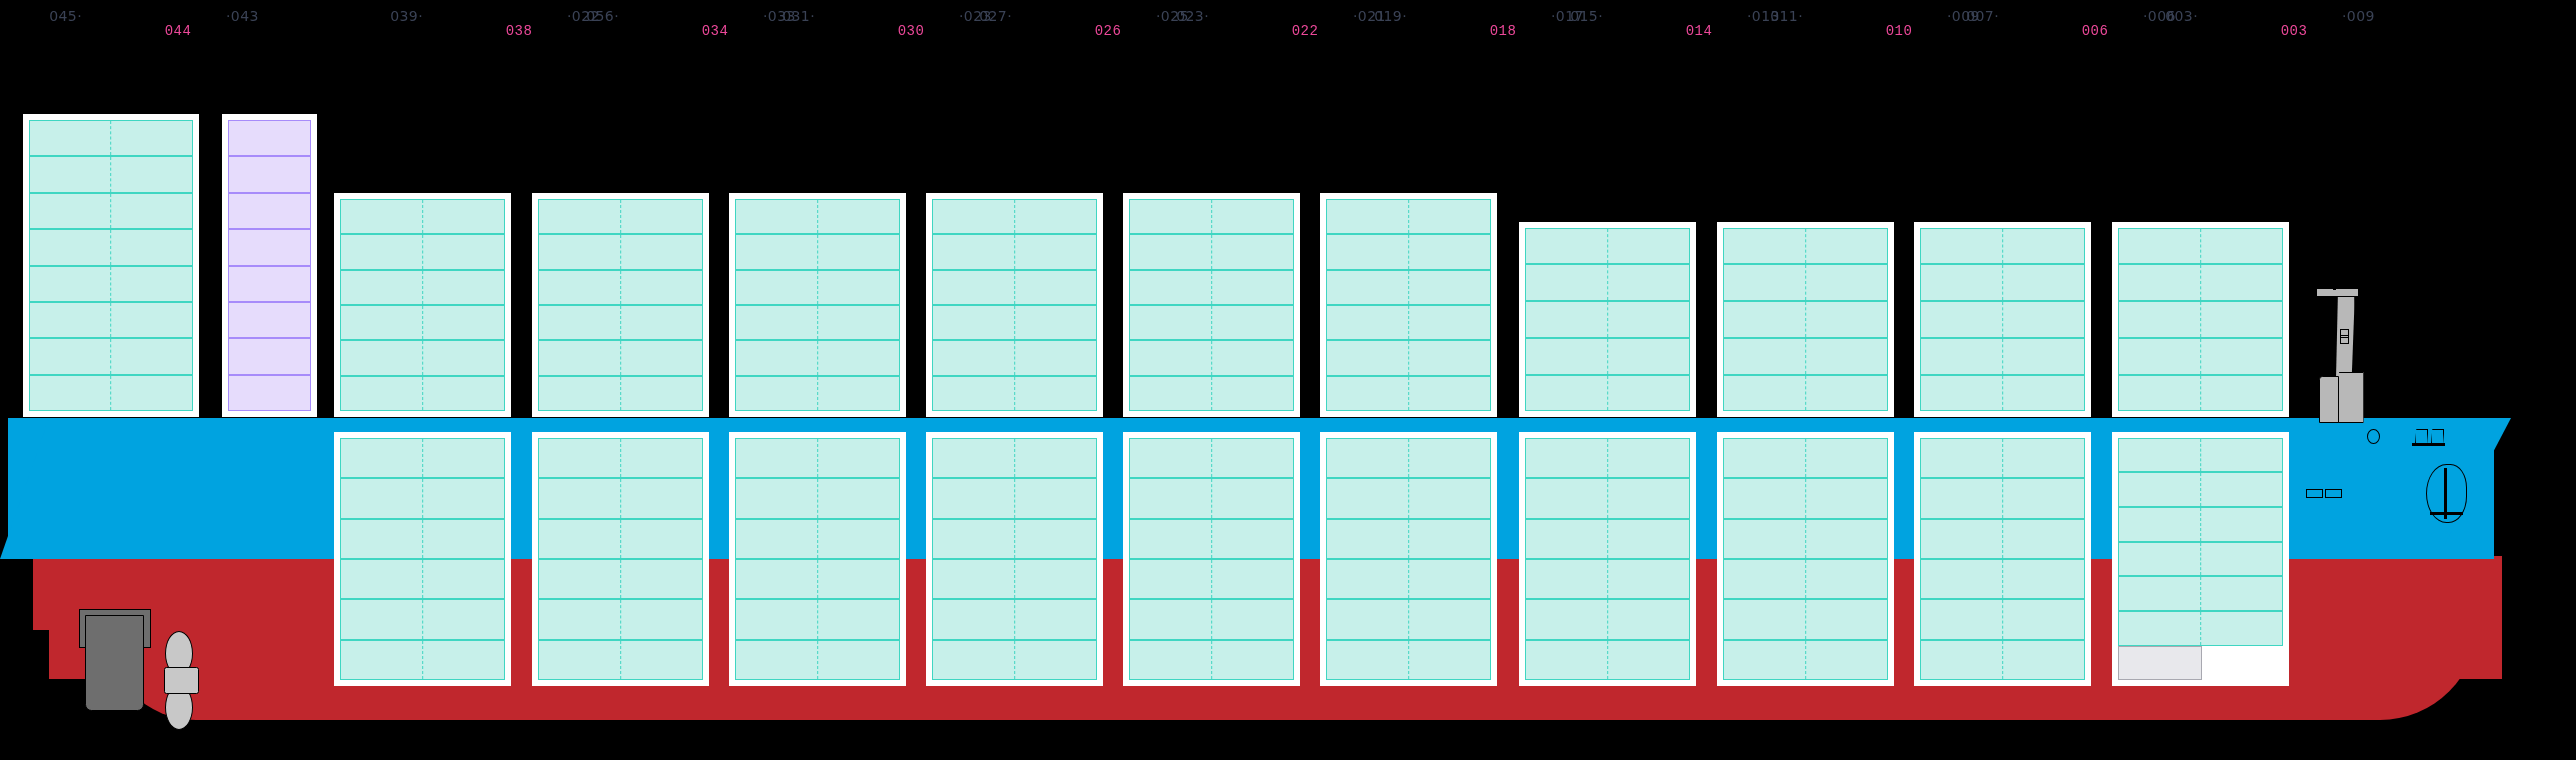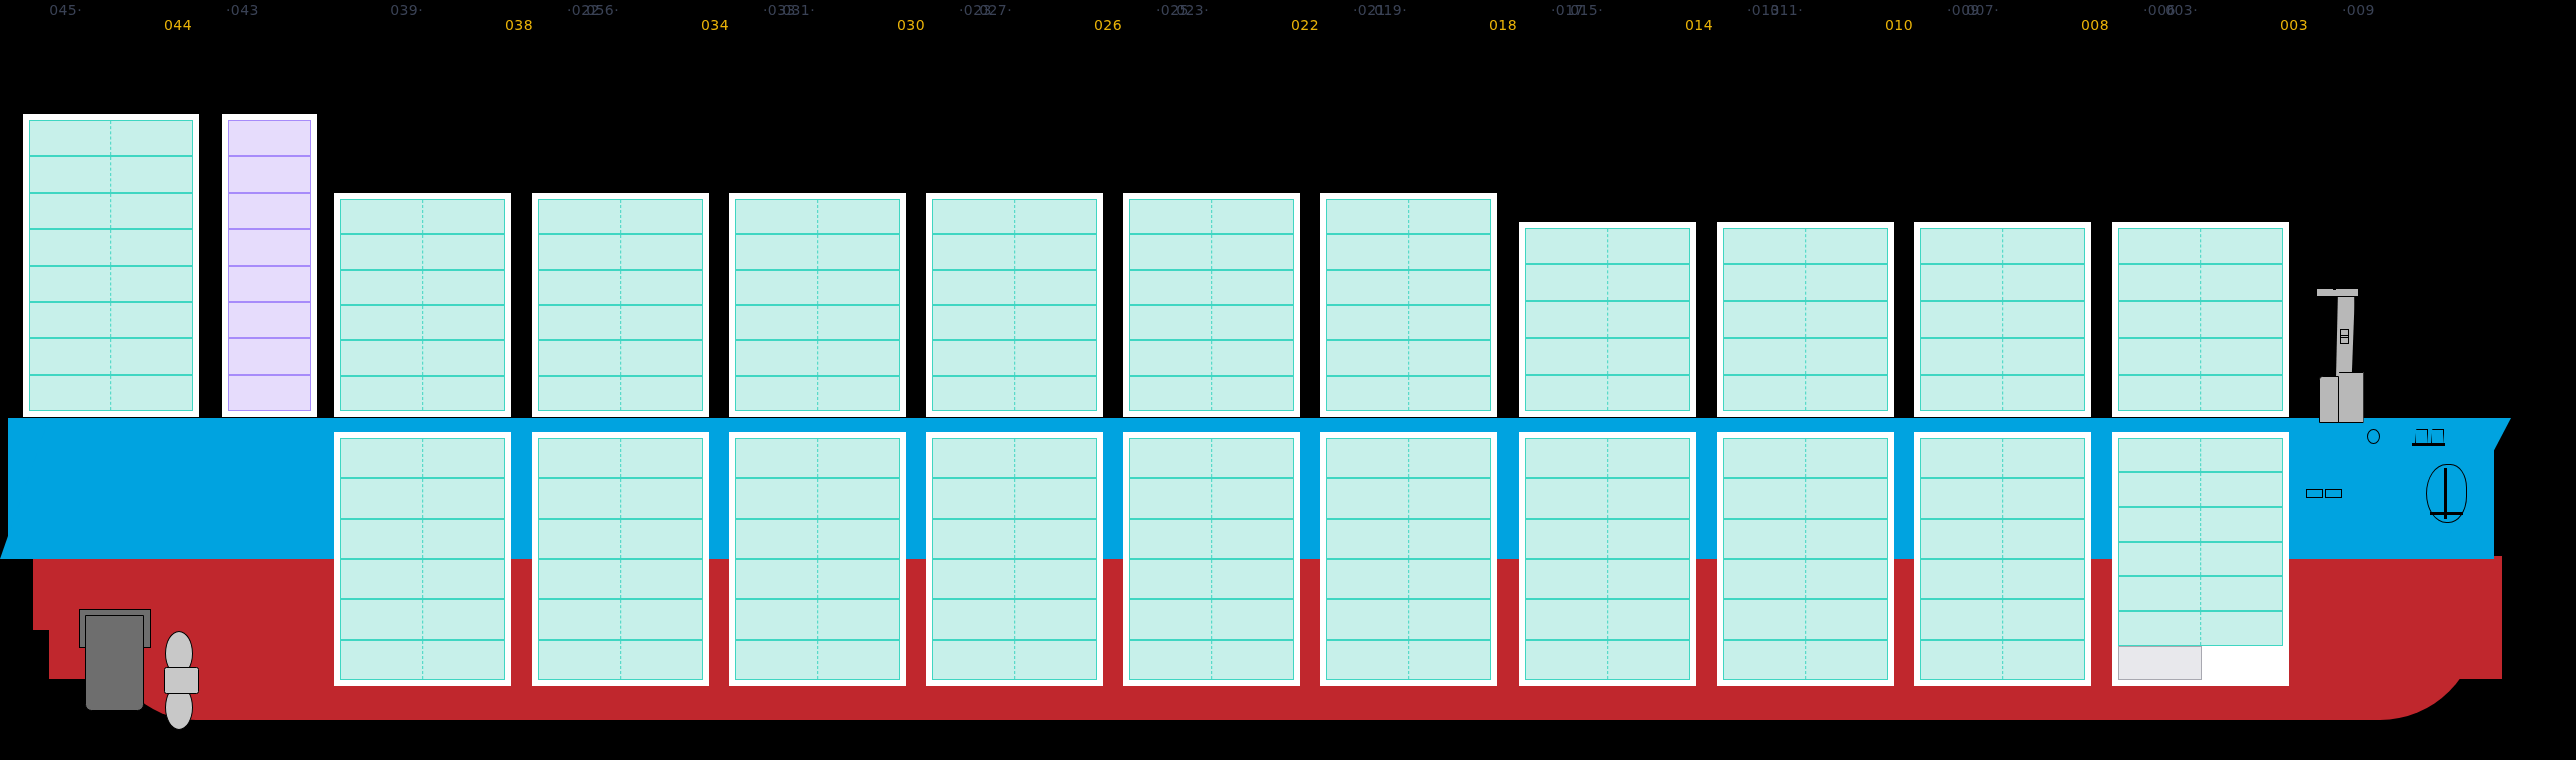--- a/index.html
+++ b/index.html
@@ -2,27 +2,27 @@
 <html style="font-size:13px"><head>
 <meta charset="utf-8">
 <style>
   html,body{margin:0;padding:0;background:#000;}
   body{width:2576px;height:761px;overflow:hidden;
        font-family:"DejaVu Sans","Liberation Sans",sans-serif;}
 
   #stage{position:relative;width:2576px;height:761px;background:#000;}
 
   
-  .bay-labels{position:absolute;left:0;top:0;width:2576px;height:41px;}
+  .bay-labels{position:absolute;left:0;top:6px;width:2576px;height:41px;}
   .bay-group{position:absolute;top:0;width:0;height:38px;}
   .bay-lbl{position:absolute;white-space:nowrap;font-size:14px;
            color:#3a4255;letter-spacing:0.4px;}
   .bay-odd-l{top:1.6px;transform:translateX(-100%);}
   .bay-odd-r{top:1.6px;}
-  .bay-even{top:17px;transform:translateX(-50%);color:#eab308;}
+  .bay-even{top:17px;transform:translateX(-50%);color:#ec4899;font-family:Liberation Mono, monospace;}
 
   
   .hull-red{position:absolute;background:#c0272d;}
   .hull-blue{position:absolute;background:#00a3e0;}
 
   
   .block{position:absolute;background:#ffffff;box-sizing:border-box;}
   .grid{position:absolute;left:0;right:0;top:0;bottom:0;
         display:flex;flex-direction:column;}
   .grow{display:flex;flex:1 1 0;min-height:0;}
@@ -91,21 +91,21 @@
         <span class="bay-lbl bay-even" style="left: 96px;">014</span>
         <span class="bay-lbl bay-odd-r" style="left: 144px;">·013</span>
       </div>
       <div class="bay-group" style="left: 1803px;">
         <span class="bay-lbl bay-odd-l" style="left: 0px;">011·</span>
         <span class="bay-lbl bay-even" style="left: 96px;">010</span>
         <span class="bay-lbl bay-odd-r" style="left: 144px;">·009</span>
       </div>
       <div class="bay-group" style="left: 1999px;">
         <span class="bay-lbl bay-odd-l" style="left: 0px;">007·</span>
-        <span class="bay-lbl bay-even" style="left: 96px;">008</span>
+        <span class="bay-lbl bay-even" style="left: 96px;">006</span>
         <span class="bay-lbl bay-odd-r" style="left: 144px;">·006</span>
       </div>
       <div class="bay-group" style="left: 2198px;">
         <span class="bay-lbl bay-odd-l" style="left: 0px;">003·</span>
         <span class="bay-lbl bay-even" style="left: 96px;">003</span>
         <span class="bay-lbl bay-odd-r" style="left: 144px;">·009</span>
       </div>
     </div>
 
   <div class="hull-red" style="left:106px;top:556px;width:2372px;height:164px;border-radius:0 0 98px 90px;"></div>

